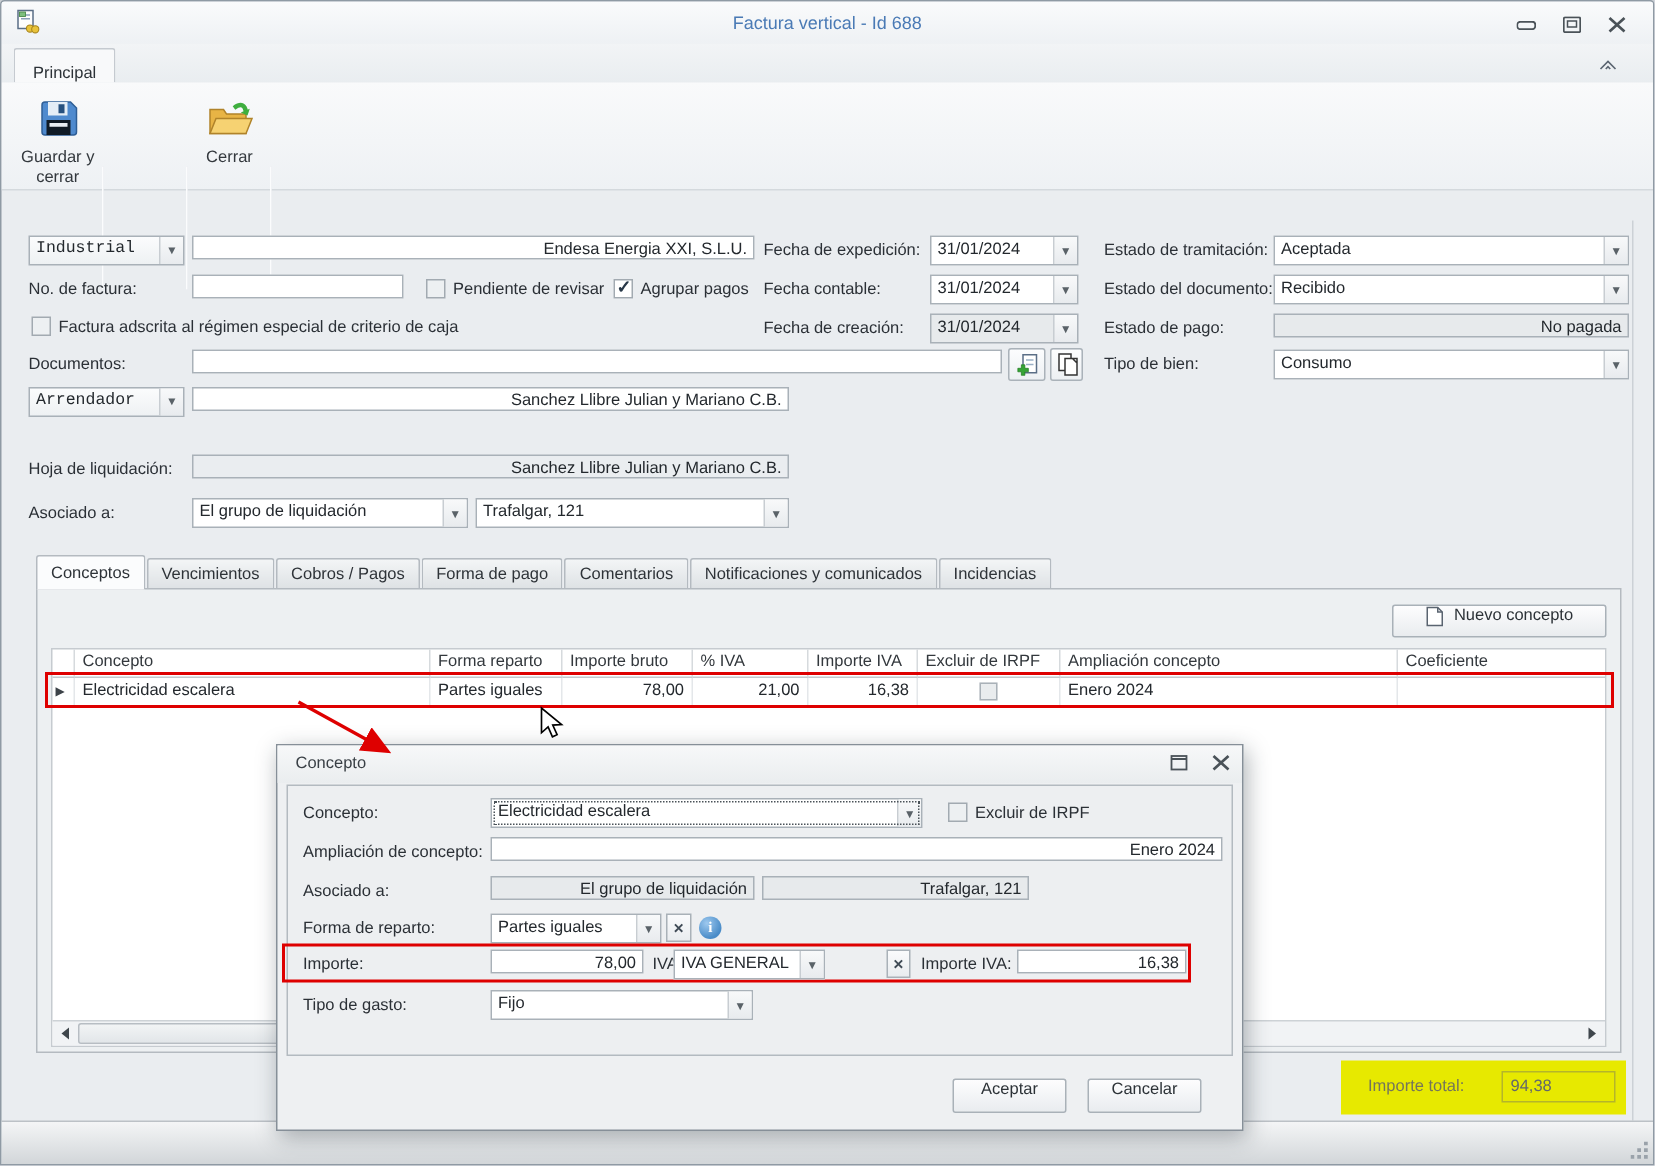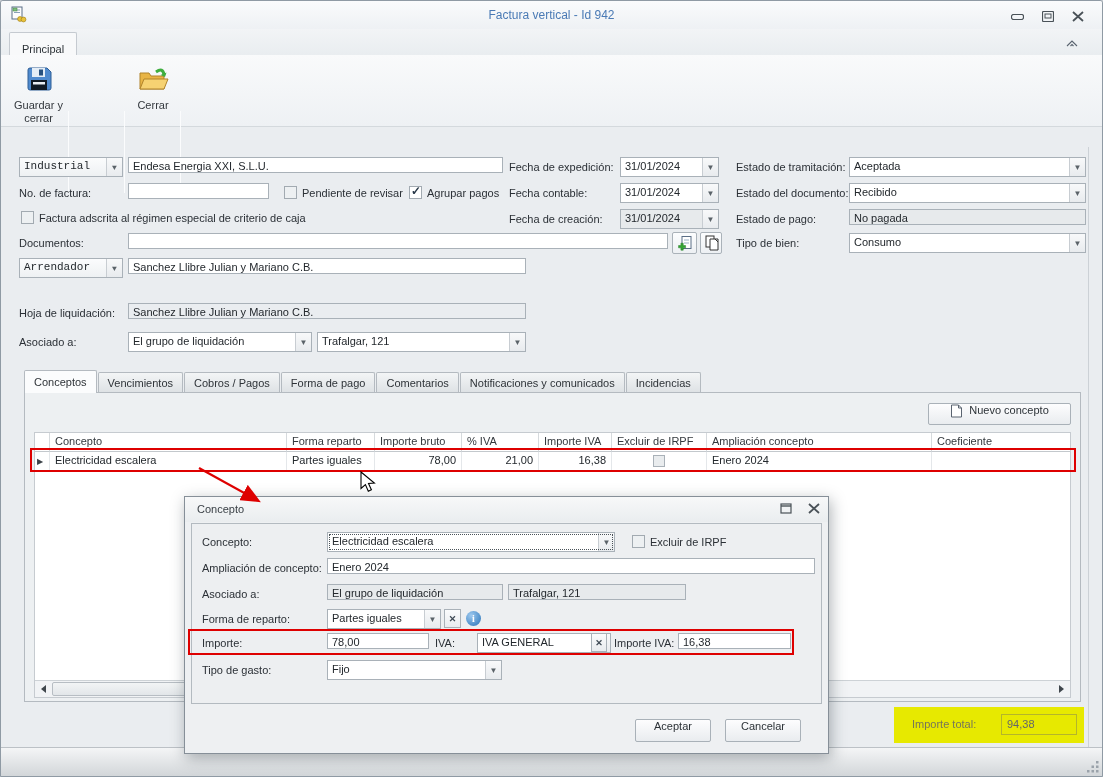--- a/index.html
+++ b/index.html
@@ -12,21 +12,21 @@
   
   .ribbon-tabrow { position:absolute; left:0; top:28px; width:100%; height:26px; background:linear-gradient(#f2f4f6,#e9edf0); }
   .ribbon-tab { position:absolute; left:8px; top:3px; height:23px; padding:0 12px; background:#f8f9fa; border:1px solid #c5cad0; border-bottom:none; border-radius:2px 2px 0 0; display:flex; align-items:flex-end; color:#2c3237; }
   .ribbon-body { position:absolute; left:0; top:54px; width:100%; height:72px; background:linear-gradient(#f9fafb,#eef1f4); border-bottom:1px solid #d4d9dd; }
   .rb-btn { position:absolute; top:3px; height:80px; display:flex; flex-direction:column; align-items:center; text-align:center; color:#33383d; cursor:default; padding-top:5px; border-radius:2px; }
   .rb-btn .cap { margin-top:4px; line-height:13px; }
   .vsep { position:absolute; top:56px; width:1px; height:82px; background:#dcdfe3; border-right:1px solid #fbfcfd; }
   .collapse-btn { position:absolute; top:33px; left:1060px; width:22px; height:17px; display:flex; align-items:center; justify-content:center; }
   
   .lbl { position:absolute; white-space:nowrap; color:#2b3036; }
-  .field { position:absolute; height:16px; background:#fff; border:1px solid #a9b1b8; padding:2px 4px; white-space:nowrap; overflow:hidden; }
+  .field { position:absolute; height:16px; background:#fff; border:1px solid #a9b1b8; padding:2px 4px; white-space:nowrap; overflow:hidden;text-align:right; }
   .readonly { background:#e7eaec; }
   .combo { position:absolute; height:20px; background:#fff; border:1px solid #a9b1b8; display:flex; align-items:stretch; }
   .combo .txt { flex:1; padding:2px 4px; white-space:nowrap; overflow:hidden; }
   .combo .arrow { width:16px; display:flex; align-items:center; justify-content:center; background:linear-gradient(#f8f9fa,#e8ebee); border-left:1px solid #c8cdd2; color:#5a6268; font-size:8px; }
   .btncombo { background:linear-gradient(#fbfcfd,#eef1f3);font-family:Liberation Mono, monospace; }
   .chk { position:absolute; width:13px; height:13px; border:1px solid #a2aab1; background:#edf0f2; }
   .chk.checked { background:#fff; }
   .chk.checked::after { content:"✓"; position:absolute; top:-3px; left:1px; font-size:12px; font-weight:bold; color:#273747; }
   .iconbtn { position:absolute; height:22px; background:linear-gradient(#fcfdfe,#edf0f3); border:1px solid #aab2b9; border-radius:2px; display:flex; align-items:center; justify-content:center; }
   .rightline { position:absolute; left:1087px; top:146px; width:1px; height:600px; background:#ccd1d6; }
@@ -71,21 +71,21 @@
 
   <div class="titlebar">
     <svg style="position:absolute;left:9px;top:5px" width="17" height="17" viewBox="0 0 17 17">
       <rect x="2" y="1" width="10" height="12" fill="#fdfdfd" stroke="#5a6e86"></rect>
       <line x1="4" y1="4" x2="10" y2="4" stroke="#8aa0b8"></line>
         <line x1="4" y1="6.5" x2="10" y2="6.5" stroke="#8aa0b8"></line>
       <rect x="3" y="2" width="4" height="3" fill="#7ec07e" stroke="#4a8a4a" stroke-width=".6"></rect>
       <circle cx="10" cy="13" r="2.4" fill="#e8c23a" stroke="#a8851a" stroke-width=".7"></circle>
       <circle cx="13.5" cy="13.5" r="2.4" fill="#e8c23a" stroke="#a8851a" stroke-width=".7"></circle>
     </svg>
-    <div class="title">Factura vertical - Id 942</div>
+    <div class="title">Factura vertical - Id 688</div>
     <div class="winbtn" style="left:1005px">
       <svg width="13" height="6" viewBox="0 0 13 6">
           <rect x="0.5" y="0.5" width="12" height="5" rx="2" fill="none" stroke="#4a5258" stroke-width="1.2"></rect>
         </svg>
     </div>
     <div class="winbtn" style="left:1036px">
       <svg width="12" height="11" viewBox="0 0 12 11">
           <rect x="0.5" y="0.5" width="11" height="10" rx="1" fill="none" stroke="#4a5258" stroke-width="1.2"></rect>
           <rect x="3" y="3" width="6" height="4" fill="none" stroke="#4a5258"></rect>
         </svg>
@@ -344,21 +344,21 @@
     </div>
     <div class="xbtn" style="left:259px;top:112px">
         <span>✕</span>
       </div>
     <div class="infoicon" style="left:281px;top:114px">i</div>
 
     <div class="importe-annot"></div>
     <div class="lbl" style="left:17px;top:140px">Importe:</div>
     <div class="field" style="left:142px;top:136px;width:102px"><span>78,00</span></div>
     <div class="lbl" style="left:250px;top:140px">IVA:</div>
-    <div class="combo" style="left:292px;top:136px;width:134px">
+    <div class="combo" style="left:264px;top:136px;width:101px">
       <span class="txt">IVA GENERAL</span>
       <span class="arrow">▼</span>
     </div>
     <div class="xbtn" style="left:406px;top:136px;width:16px">
         <span>✕</span>
       </div>
     <div class="lbl" style="left:429px;top:140px">Importe IVA:</div>
     <div class="field" style="left:493px;top:136px;width:113px"><span>16,38</span></div>
 
     <div class="lbl" style="left:17px;top:167px">Tipo de gasto:</div>

